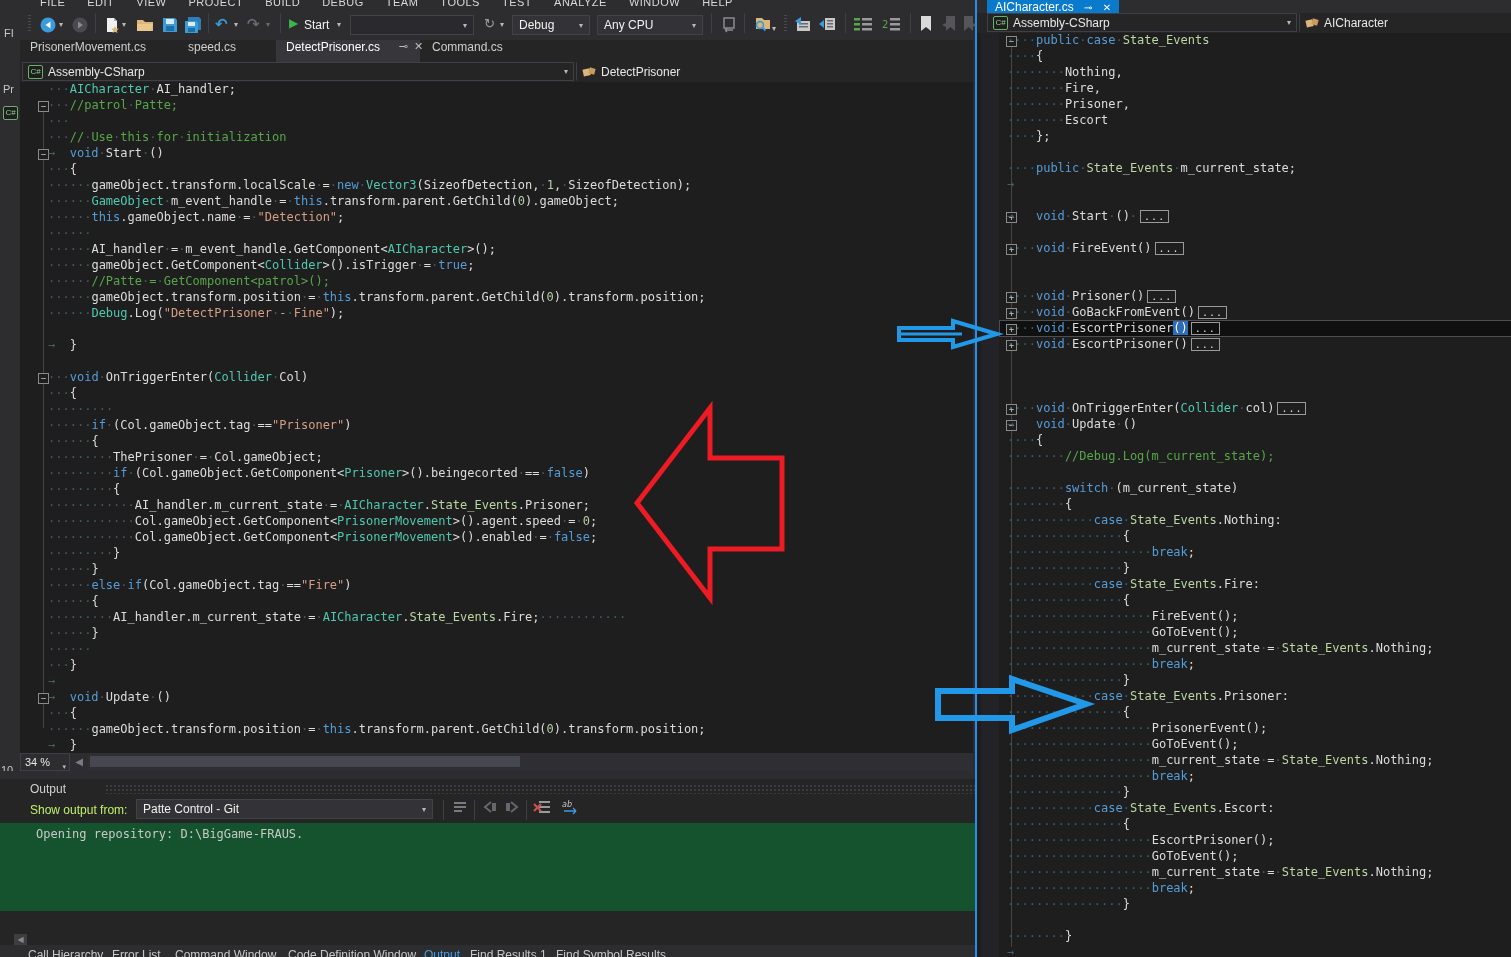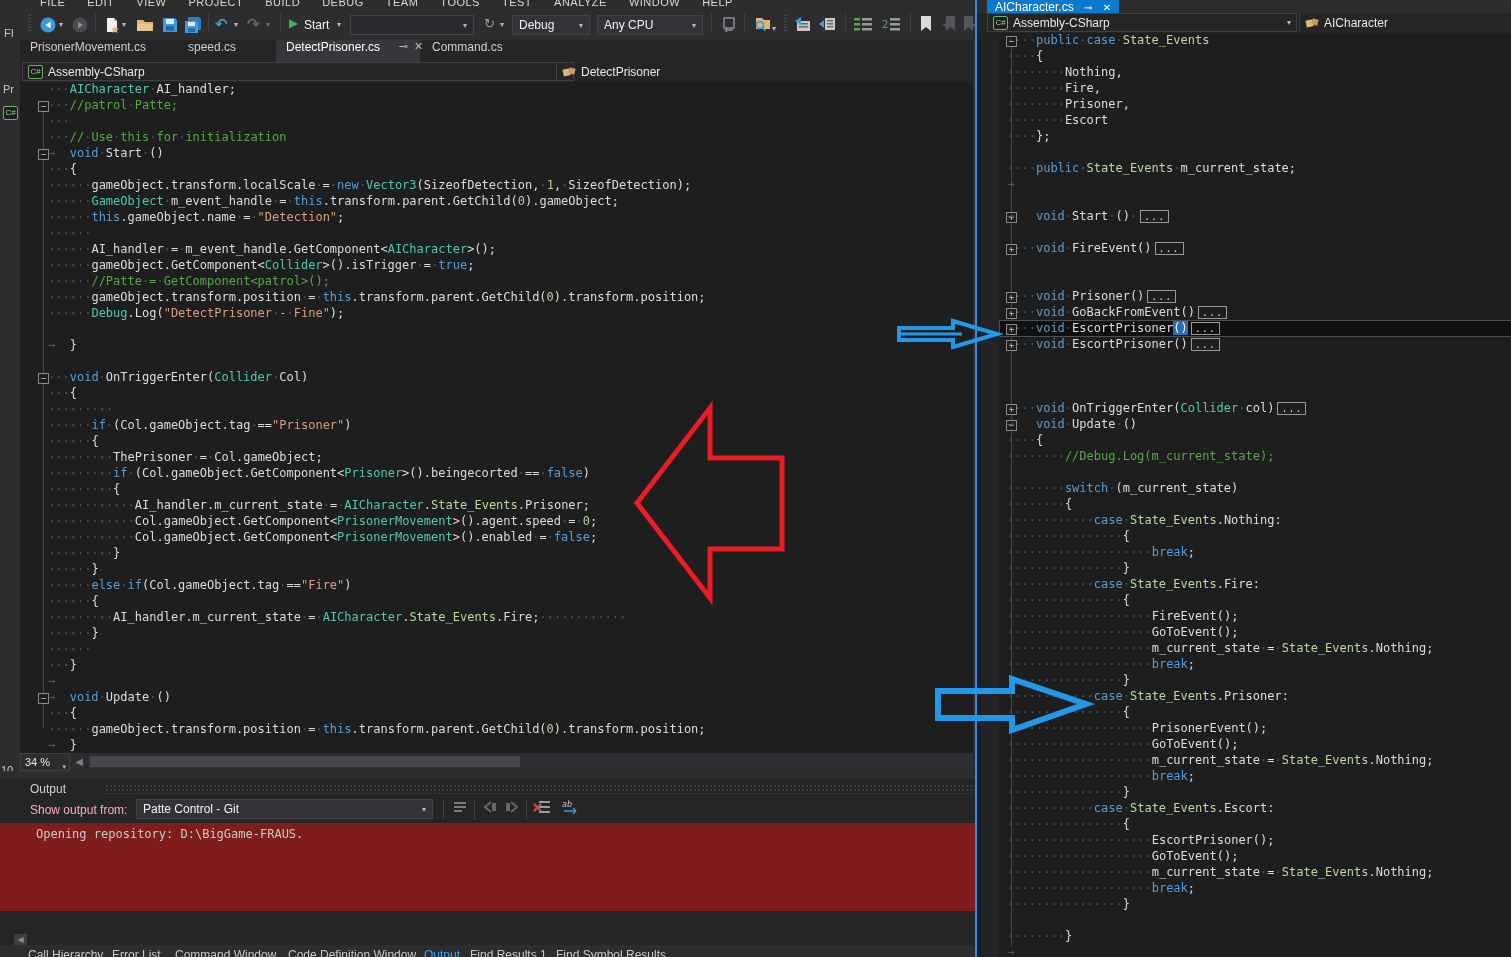--- a/index.html
+++ b/index.html
@@ -1,21 +1,21 @@
 <!DOCTYPE html>
 <html><head>
 <meta charset="utf-8">
 <title>Visual Studio - DetectPrisoner.cs / AICharacter.cs</title>
 <style>
   html,body{margin:0;padding:0;background:#1a1a1c;}
   #app{position:relative;width:1511px;height:957px;background:#2D2D30;overflow:hidden;
        font-family:"Liberation Sans",sans-serif;-webkit-font-smoothing:antialiased;}
   .abs{position:absolute;}
   .ui{font:12px "Liberation Sans",sans-serif;color:#F1F1F1;}
-  .dim{color:#f9a8d4;text-align:center;}
+  .dim{color:#bef264;text-align:center;}
   
   #menubar{left:0;top:0;width:1511px;height:7px;overflow:hidden;background:#2D2D30;}
   #menubar .inner{margin:-8px 0 0 40px;white-space:nowrap;}
   #menubar .mitem{display:inline-block;margin-right:22px;font:11px "Liberation Sans",sans-serif;color:#D8D8D8;letter-spacing:.5px;}
   #toolbar{left:0;top:7px;width:1511px;height:33px;background:#2D2D30;}
   .tsep{position:absolute;top:6px;width:1px;height:20px;background:#3F3F46;}
   .caret{position:absolute;font:8px "DejaVu Sans",sans-serif;color:#B8B8B8;top:13px;}
   .caret.dis{color:#6A6A6E;}
   .glyph{position:absolute;font-family:"DejaVu Sans",sans-serif;}
   .combo{position:absolute;height:20px;background:#333337;border:1px solid #434346;
@@ -53,21 +53,21 @@
   #zoomctl{left:20px;top:753px;width:50px;height:18px;background:#2D2D30;border:1px solid #3F3F46;
            box-sizing:border-box;color:#E8E8E8;font:11px/16px "Liberation Sans",sans-serif;padding-left:4px;}
   #zoomctl .ca{position:absolute;right:3px;top:5px;font-size:7px;color:#B8B8B8;}
   .hscroll{position:absolute;background:#2E2E33;}
   .hthumb{position:absolute;background:#474750;height:11px;top:3px;}
   .sarrow{position:absolute;color:#7A7A80;font:10px/17px "DejaVu Sans",sans-serif;text-align:center;}
   
   #output{left:0;top:779px;width:975px;height:166px;background:#252526;}
   .dotted{position:absolute;background-image:radial-gradient(#3C3C40 1px,transparent 1px);background-size:4px 4px;}
   .outicon{position:absolute;top:2px;width:18px;height:18px;font-style:italic;}
-  #outcontent{position:absolute;left:0;top:44px;width:975px;height:88px;background:#7f1d1d;}
+  #outcontent{position:absolute;left:0;top:44px;width:975px;height:88px;background:#14532d;}
   
   #bottomtabs{left:0;top:945px;width:1511px;height:12px;background:#2D2D30;overflow:hidden;}
   .btab{position:absolute;top:3px;font:12px "Liberation Sans",sans-serif;color:#C8C8C8;white-space:nowrap;}
   .btab.active{color:#3FA1E8;}
   
   #rightwin{left:975px;top:0;width:536px;height:957px;background:#1E1E1E;border-left:2px solid #2D8CEB;}
   #rtabrow{position:absolute;left:0;top:0;width:536px;height:13px;background:#2D2D30;overflow:hidden;}
   #rtab{position:absolute;left:10px;top:0;height:13px;background:#0A7ACC;color:#FFFFFF;
         font:12px/15px "Liberation Sans",sans-serif;padding:0 8px;}
   svg.icon{display:block;}
@@ -242,21 +242,21 @@
     <span class="tabicon abs" style="left:386px;top:0px;">✕</span>
     <span class="tab" style="left:402px;">Command.cs</span>
   </div>
 
   <div class="navbar" style="left:20px;top:62px;width:953px;">
     <span class="navcombo" style="left:2px;width:552px;">
       <span class="csicon">C#</span>
       <span style="flex:1;">Assembly-CSharp</span>
       <span style="font-size:8px;color:#B8B8B8;">▾</span>
     </span>
-    <span class="navcombo" style="left:536px;width:395px;border-color:transparent;border-left:1px solid #3F3F46;">
+    <span class="navcombo" style="left:556px;width:395px;border-color:transparent;border-left:1px solid #3F3F46;">
       <span class="membericon">
         <svg class="icon" width="14" height="12">
             <rect x="1" y="3" width="7" height="7" fill="#DCB67A" transform="rotate(-12 4 6)"></rect>
             <rect x="7" y="2" width="6" height="6" fill="#C89B5E" transform="rotate(15 10 5)"></rect>
           </svg>
         </span>
       <span>DetectPrisoner</span>
     </span>
   </div>
 

